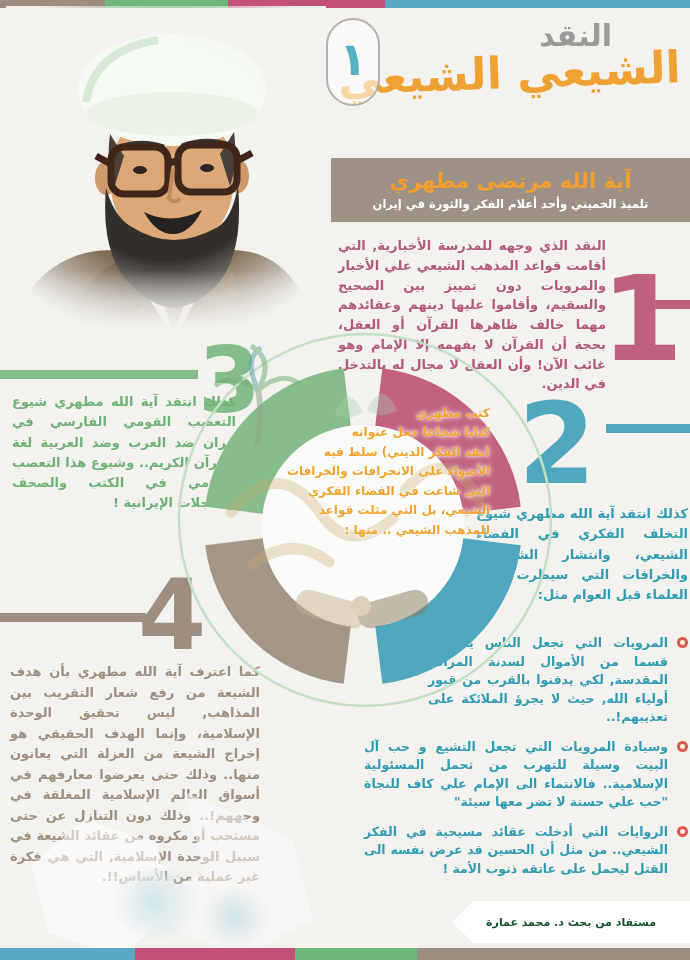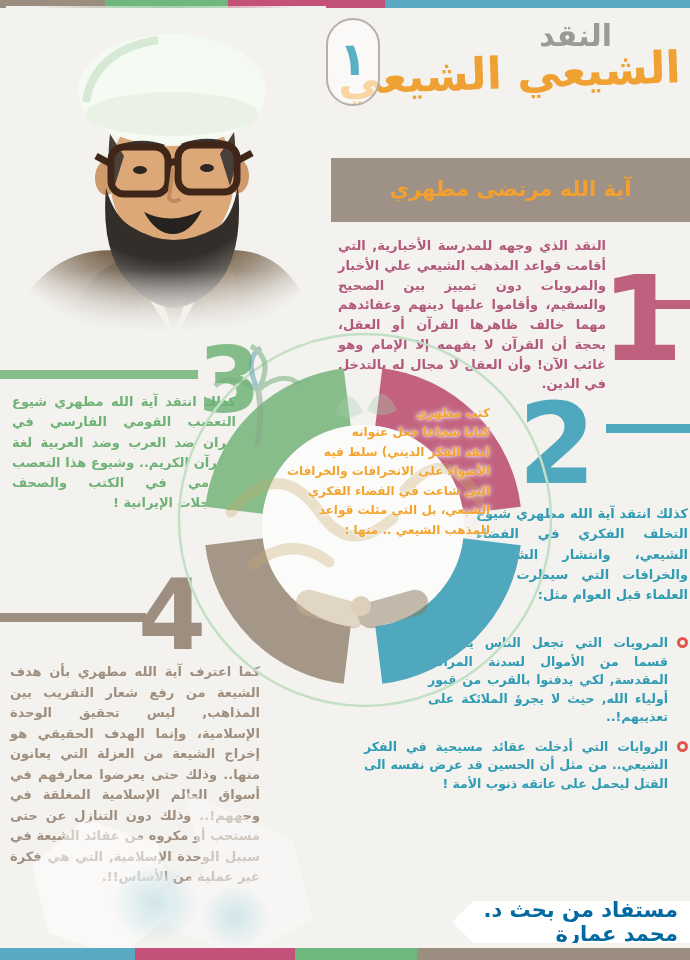--- a/index.html
+++ b/index.html
@@ -68,21 +68,21 @@
   
   .circle-svg{position:absolute;left:153px;top:316px;}
   .circle-text{position:absolute;left:238px;top:404px;width:252px;direction:rtl;
     text-align:right;color:#f2a42f;font-size:12px;font-weight:bold;line-height:1.62;
     white-space:pre-line;text-shadow:0 0 3px #ffffff,0 0 6px #ffffff;}
 
   
   .ribbon{position:absolute;left:452px;top:901px;width:238px;height:42px;background:#ffffff;
     clip-path:polygon(0 50%,9% 0,100% 0,100% 100%,9% 100%);
     display:flex;align-items:center;justify-content:center;direction:rtl;}
-  .ribbon span{color:#0369a1;font-size:21px;font-weight:bold;padding-right:12px;}
+  .ribbon span{color:#14532d;font-size:11px;font-weight:bold;padding-right:0;}
 
   
   .wm-hex{position:absolute;left:28px;top:828px;width:150px;height:120px;background:#ffffff;opacity:.55;
     transform:rotate(18deg);clip-path:polygon(25% 0,75% 0,100% 50%,75% 100%,25% 100%,0 50%);}
   .wm-bubble{position:absolute;border-radius:50%;filter:blur(2px);
     background:radial-gradient(circle,#cfe5ea 0%,rgba(207,229,234,0) 75%);}
   .wm-b1{left:110px;top:868px;width:90px;height:70px;}
   .wm-b2{left:200px;top:888px;width:70px;height:58px;}
   .wm-chevron{position:absolute;left:150px;top:820px;width:170px;height:130px;background:#fafaf8;opacity:.55;
     transform:rotate(24deg);clip-path:polygon(0 0,70% 0,100% 50%,70% 100%,0 100%,30% 50%);}
@@ -147,20 +147,21 @@
   </div>
 
   <div class="kicker">النقد</div>
   <div class="main-title">الشيعي الشيعي</div>
   <div class="badge">
     <span>١</span>
   </div>
 
   <div class="banner">
     <div class="name">آية الله مرتضى مطهري</div>
+    <div class="sub">تلميذ الخميني وأحد أعلام الفكر والثورة في إيران</div>
   </div>
 
   <div class="bignum num1">1</div>
   <div class="numbar bar1"></div>
   <div class="bignum num2">2</div>
   <div class="numbar bar2"></div>
   <div class="bignum num3">3</div>
   <div class="numbar bar3"></div>
   <div class="bignum num4">4</div>
   <div class="numbar bar4"></div>
@@ -170,20 +171,24 @@
   <div class="jtext sec3">كذلك انتقد آية الله مطهري شيوع التعصب القومي الفارسي في إيران ضد العرب وضد العربية لغة القرآن الكريم.. وشيوع هذا التعصب القومي في الكتب والصحف والمجلات الإيرانية !</div>
   <div class="jtext sec4">كما اعترف آية الله مطهري بأن هدف الشيعة من رفع شعار التقريب بين المذاهب, ليس تحقيق الوحدة الإسلامية، وإنما الهدف الحقيقي هو إخراج الشيعة من العزلة التي يعانون منها.. وذلك حتى يعرضوا معارفهم في أسواق العالم الإسلامية المغلقة في وجههم!.. وذلك دون التنازل عن حتى مستحب أو مكروه من عقائد الشيعة في سبيل الوحدة الإسلامية, التي هي فكرة غير عملية من الأساس!!.</div>
 
   <div class="bullets">
     <div class="bullet first">
       <span class="ring"></span>
       <span>المرويات التي تجعل الناس يدفعون قسما من الأموال لسدنة المراقد المقدسة, لكي يدفنوا بالقرب من قبور أولياء الله, حيث لا يجرؤ الملائكة على تعذيبهم!..</span>
     </div>
     <div class="bullet">
       <span class="ring"></span>
+      <span>وسيادة المرويات التي تجعل التشيع و حب آل البيت وسيلة للتهرب من تحمل المسئولية الإسلامية.. فالانتماء الى الإمام علي كاف للنجاة "حب علي حسنة لا تضر معها سيئة"</span>
+    </div>
+    <div class="bullet">
+      <span class="ring"></span>
       <span>الروايات التي أدخلت عقائد مسيحية في الفكر الشيعي.. من مثل أن الحسين قد عرض نفسه الى القتل ليحمل على عاتقه ذنوب الأمة !</span>
     </div>
   </div>
 
   <svg class="circle-svg" width="420" height="420" viewBox="-210 -210 420 420">
 
     <circle cx="2" cy="-6" r="186" fill="none" stroke="#c3e0c4" stroke-width="2.5"></circle>
 
     <g fill="none" stroke-width="58">
       <path d="M 15.8 -129.0 A 130 130 0 0 1 129.0 -15.8" stroke="#c2627f"></path>

